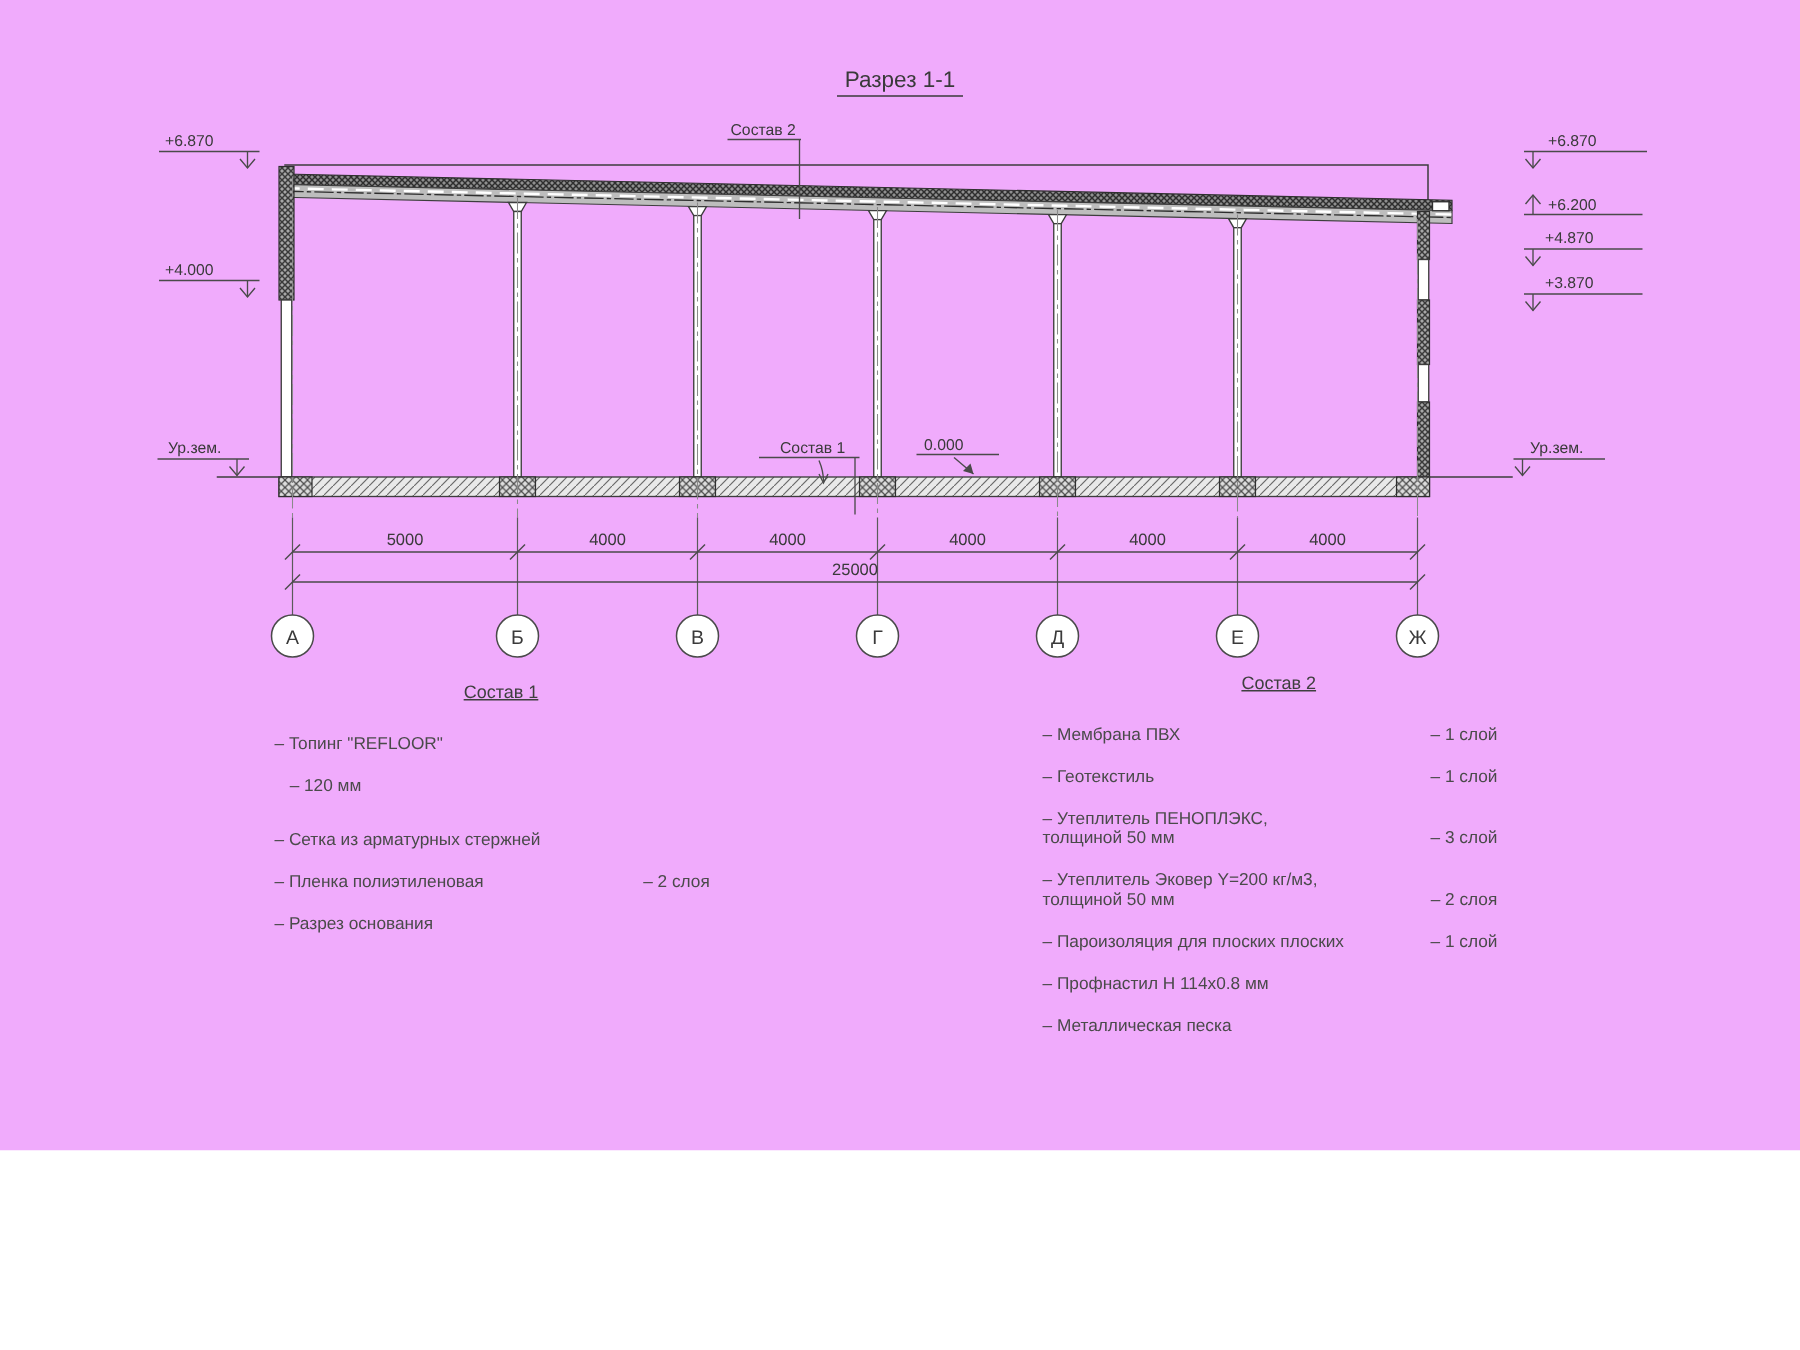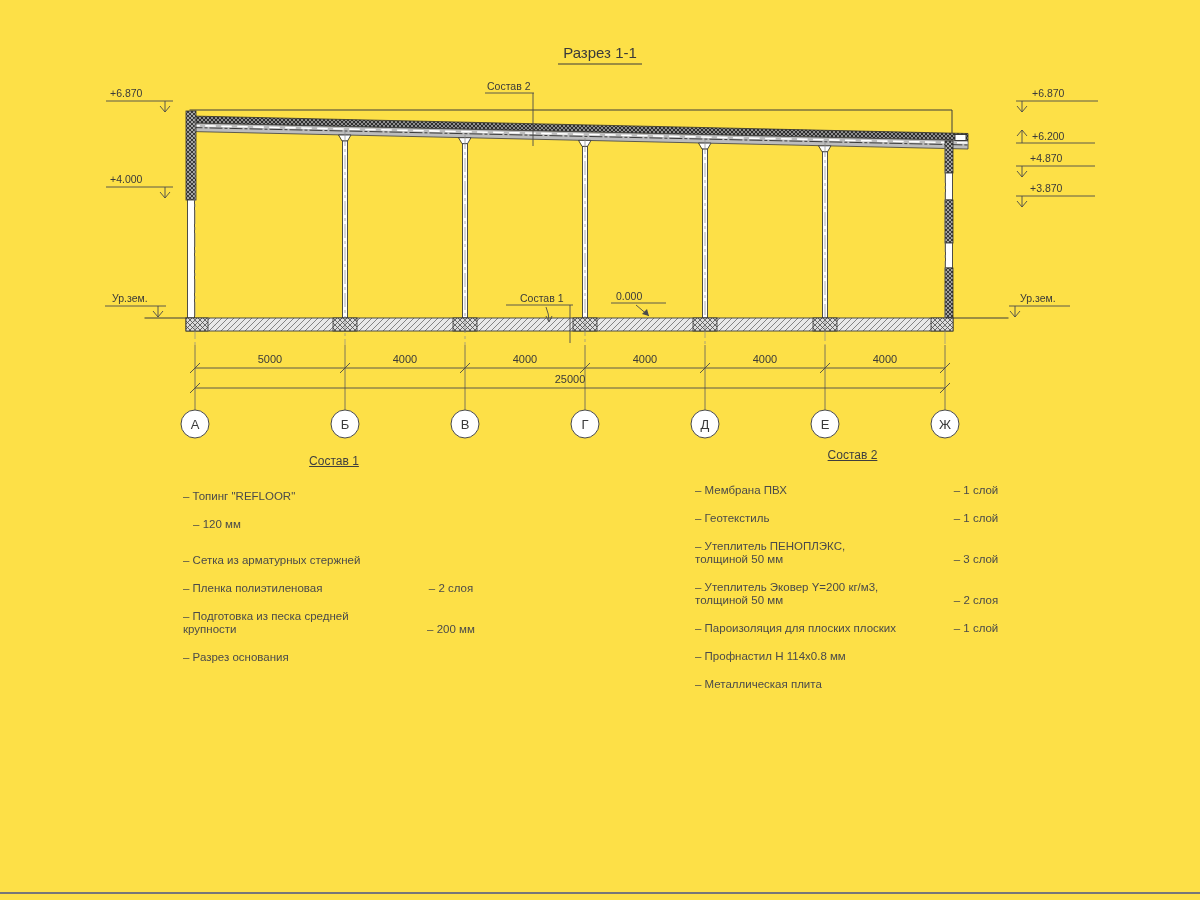--- a/index.html
+++ b/index.html
@@ -1,17 +1,17 @@
 <!DOCTYPE html>
 <html><head>
 <meta charset="utf-8">
 <style>
   html,body { margin:0; padding:0; background:#ffffff; }
   .sheet {
-    position:relative; width:1200px; height:900px; background:#fde047;
+    position:relative; width:1200px; height:767px; background:#f0abfc;
     font-family:"Liberation Sans", sans-serif; color:#3a3a3a; overflow:hidden;
   }
   svg text { font-family:"Liberation Sans", sans-serif; fill:#3a3a3a; }
   .materials {
     position:absolute; font-size:11.5px; line-height:13px; color:#4a4a4a;
   }
   .materials .heading {
     text-align:center; font-size:12px; text-decoration:underline;
     margin-bottom:22px; color:#3f3f3f;
   }
@@ -278,25 +278,20 @@
   </div>
   <div class="row" style="margin-top:23px;">
     <span class="name">– Сетка из арматурных стержней</span>
     <span class="val"></span>
   </div>
   <div class="row">
     <span class="name">– Пленка полиэтиленовая</span>
     <span class="val">–  2 слоя</span>
   </div>
   <div class="row">
-    <span class="name">– Подготовка из песка средней
-крупности</span>
-    <span class="val">– 200 мм</span>
-  </div>
-  <div class="row">
     <span class="name">– Разрез основания</span>
     <span class="val"></span>
   </div>
 </div>
 
 
 <div class="materials list2">
   <div class="heading">Состав 2</div>
   <div class="row">
     <span class="name">– Мембрана ПВХ</span>
@@ -318,20 +313,20 @@
   </div>
   <div class="row">
     <span class="name">– Пароизоляция для плоских плоских</span>
     <span class="val">– 1 слой</span>
   </div>
   <div class="row">
     <span class="name">– Профнастил Н 114х0.8 мм</span>
     <span class="val"></span>
   </div>
   <div class="row">
-    <span class="name">– Металлическая плита</span>
+    <span class="name">– Металлическая песка</span>
     <span class="val"></span>
   </div>
 </div>
 
 <div class="sheet-bottom-line"></div>
 
 </div>
 
 </body></html>

